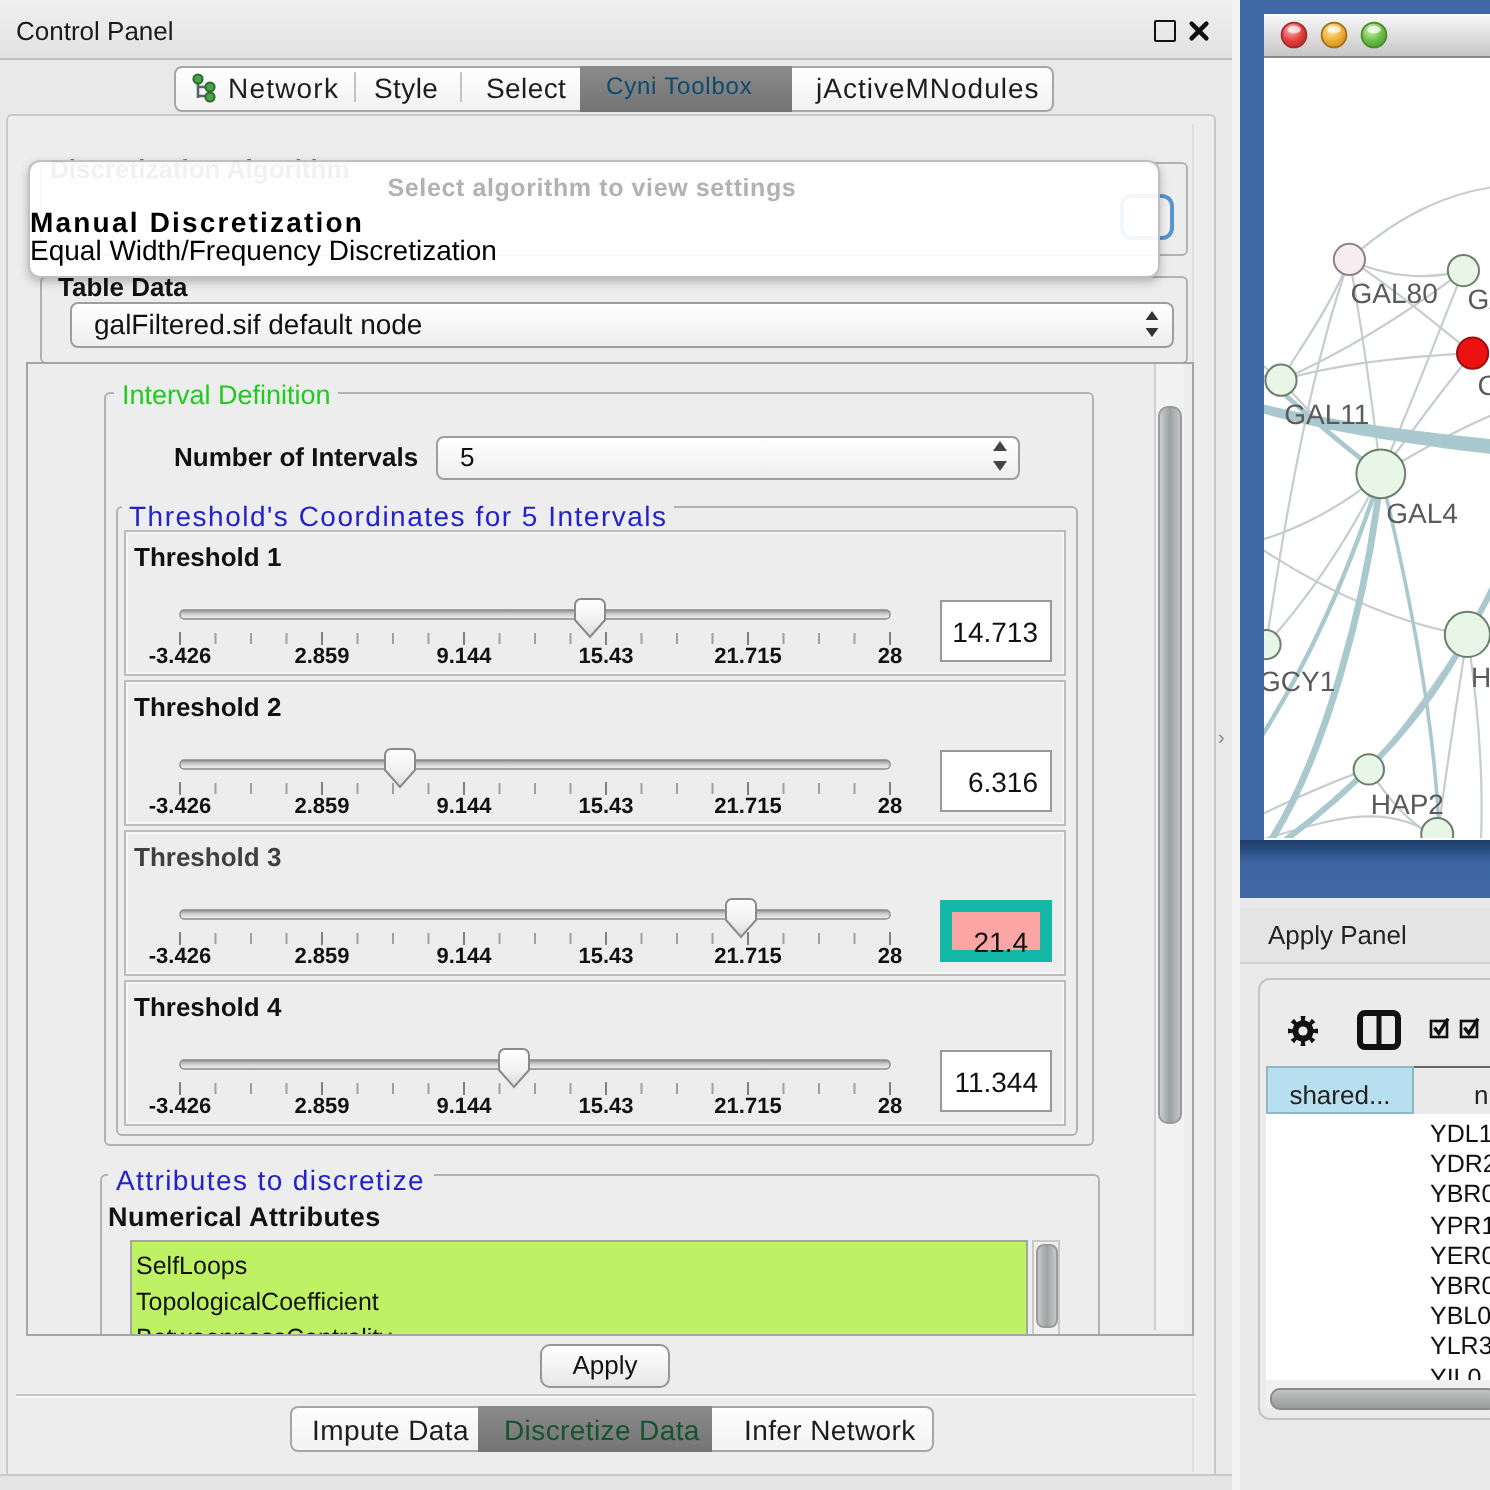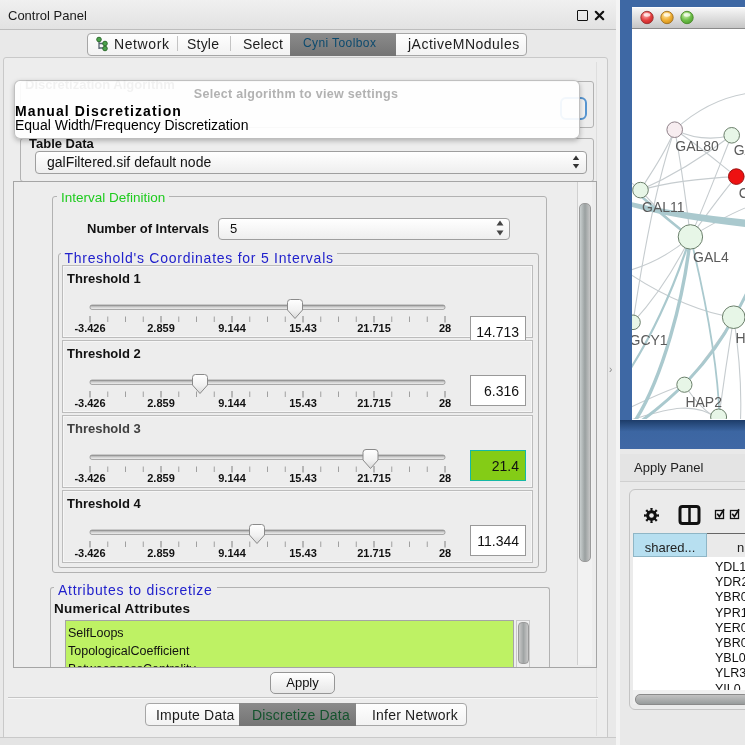--- a/index.html
+++ b/index.html
@@ -115,21 +115,21 @@
     <line x1="365.25" y1="51.5" x2="365.25" y2="57" stroke="#a0a0a0" stroke-width="1"></line>
     <line x1="383.00" y1="51" x2="383.00" y2="57.5" stroke="#808080" stroke-width="1"></line>
   <text x="28" y="66.5" text-anchor="middle" font-size="11" font-weight="bold" fill="#111">-3.426</text>
     <text x="99" y="66.5" text-anchor="middle" font-size="11" font-weight="bold" fill="#111">2.859</text>
     <text x="170" y="66.5" text-anchor="middle" font-size="11" font-weight="bold" fill="#111">9.144</text>
     <text x="241" y="66.5" text-anchor="middle" font-size="11" font-weight="bold" fill="#111">15.43</text>
     <text x="312" y="66.5" text-anchor="middle" font-size="11" font-weight="bold" fill="#111">21.715</text>
     <text x="383" y="66.5" text-anchor="middle" font-size="11" font-weight="bold" fill="#111">28</text>
   <path d="M 228.5,34.5 h9 a3,3 0 0 1 3,3 v7.5 l-7.5,8.5 l-7.5,-8.5 v-7.5 a3,3 0 0 1 3,-3 z" fill="url(#thg1)" stroke="#8a8a8a" stroke-width="1"></path>
 </svg>
-<div class="abs" style="left:470px;top:300px;width:56px;height:31px;background:#fff;border:1px solid #999;font-size:14px;color:#111;text-align:right;line-height:31px;padding-right:6px;box-sizing:border-box;margin-top:16px;">14.713</div>
+<div class="abs" style="left:470px;top:300px;width:56px;height:31px;background:#fff;border:1px solid #999;font-size:14px;color:#111;text-align:right;line-height:31px;padding-right:6px;box-sizing:border-box;">14.713</div>
 <div class="abs" style="left:62px;top:340px;width:469px;height:71px;border:1px solid #bcbcbc;box-shadow:inset 0 0 0 1px #f6f6f6;background:#ededed;"></div>
 <div class="abs" style="left:67px;top:345.5px;font-size:13px;font-weight:bold;color:#111;">Threshold 2</div>
 <svg class="abs" style="left:62px;top:340px;" width="469" height="71">
   <defs>
     <linearGradient id="trg2" x1="0" y1="0" x2="0" y2="1">
       <stop offset="0" stop-color="#8f8f8f"></stop>
         <stop offset="0.45" stop-color="#cfcfcf"></stop>
         <stop offset="1" stop-color="#f2f2f2"></stop>
     </linearGradient>
     <linearGradient id="thg2" x1="0" y1="0" x2="0" y2="1">
@@ -207,21 +207,21 @@
     <line x1="365.25" y1="51.5" x2="365.25" y2="57" stroke="#a0a0a0" stroke-width="1"></line>
     <line x1="383.00" y1="51" x2="383.00" y2="57.5" stroke="#808080" stroke-width="1"></line>
   <text x="28" y="66.5" text-anchor="middle" font-size="11" font-weight="bold" fill="#111">-3.426</text>
     <text x="99" y="66.5" text-anchor="middle" font-size="11" font-weight="bold" fill="#111">2.859</text>
     <text x="170" y="66.5" text-anchor="middle" font-size="11" font-weight="bold" fill="#111">9.144</text>
     <text x="241" y="66.5" text-anchor="middle" font-size="11" font-weight="bold" fill="#111">15.43</text>
     <text x="312" y="66.5" text-anchor="middle" font-size="11" font-weight="bold" fill="#111">21.715</text>
     <text x="383" y="66.5" text-anchor="middle" font-size="11" font-weight="bold" fill="#111">28</text>
   <path d="M 304.0,34.5 h9 a3,3 0 0 1 3,3 v7.5 l-7.5,8.5 l-7.5,-8.5 v-7.5 a3,3 0 0 1 3,-3 z" fill="url(#thg3)" stroke="#8a8a8a" stroke-width="1"></path>
 </svg>
-<div class="abs" style="left:470px;top:450px;width:56px;height:31px;background:#84cc16;border:1px solid #14b8a6;font-size:14px;color:#111;text-align:right;line-height:31px;padding-right:6px;box-sizing:border-box;">21.4</div>
+<div class="abs" style="left:470px;top:450px;width:56px;height:31px;background:#fca5a5;border:6px solid #14b8a6;font-size:14px;color:#111;text-align:right;line-height:31px;padding-right:6px;box-sizing:border-box;">21.4</div>
 <div class="abs" style="left:62px;top:490px;width:469px;height:71px;border:1px solid #bcbcbc;box-shadow:inset 0 0 0 1px #f6f6f6;background:#ededed;"></div>
 <div class="abs" style="left:67px;top:495.5px;font-size:13px;font-weight:bold;color:#111;">Threshold 4</div>
 <svg class="abs" style="left:62px;top:490px;" width="469" height="71">
   <defs>
     <linearGradient id="trg4" x1="0" y1="0" x2="0" y2="1">
       <stop offset="0" stop-color="#8f8f8f"></stop>
         <stop offset="0.45" stop-color="#cfcfcf"></stop>
         <stop offset="1" stop-color="#f2f2f2"></stop>
     </linearGradient>
     <linearGradient id="thg4" x1="0" y1="0" x2="0" y2="1">

